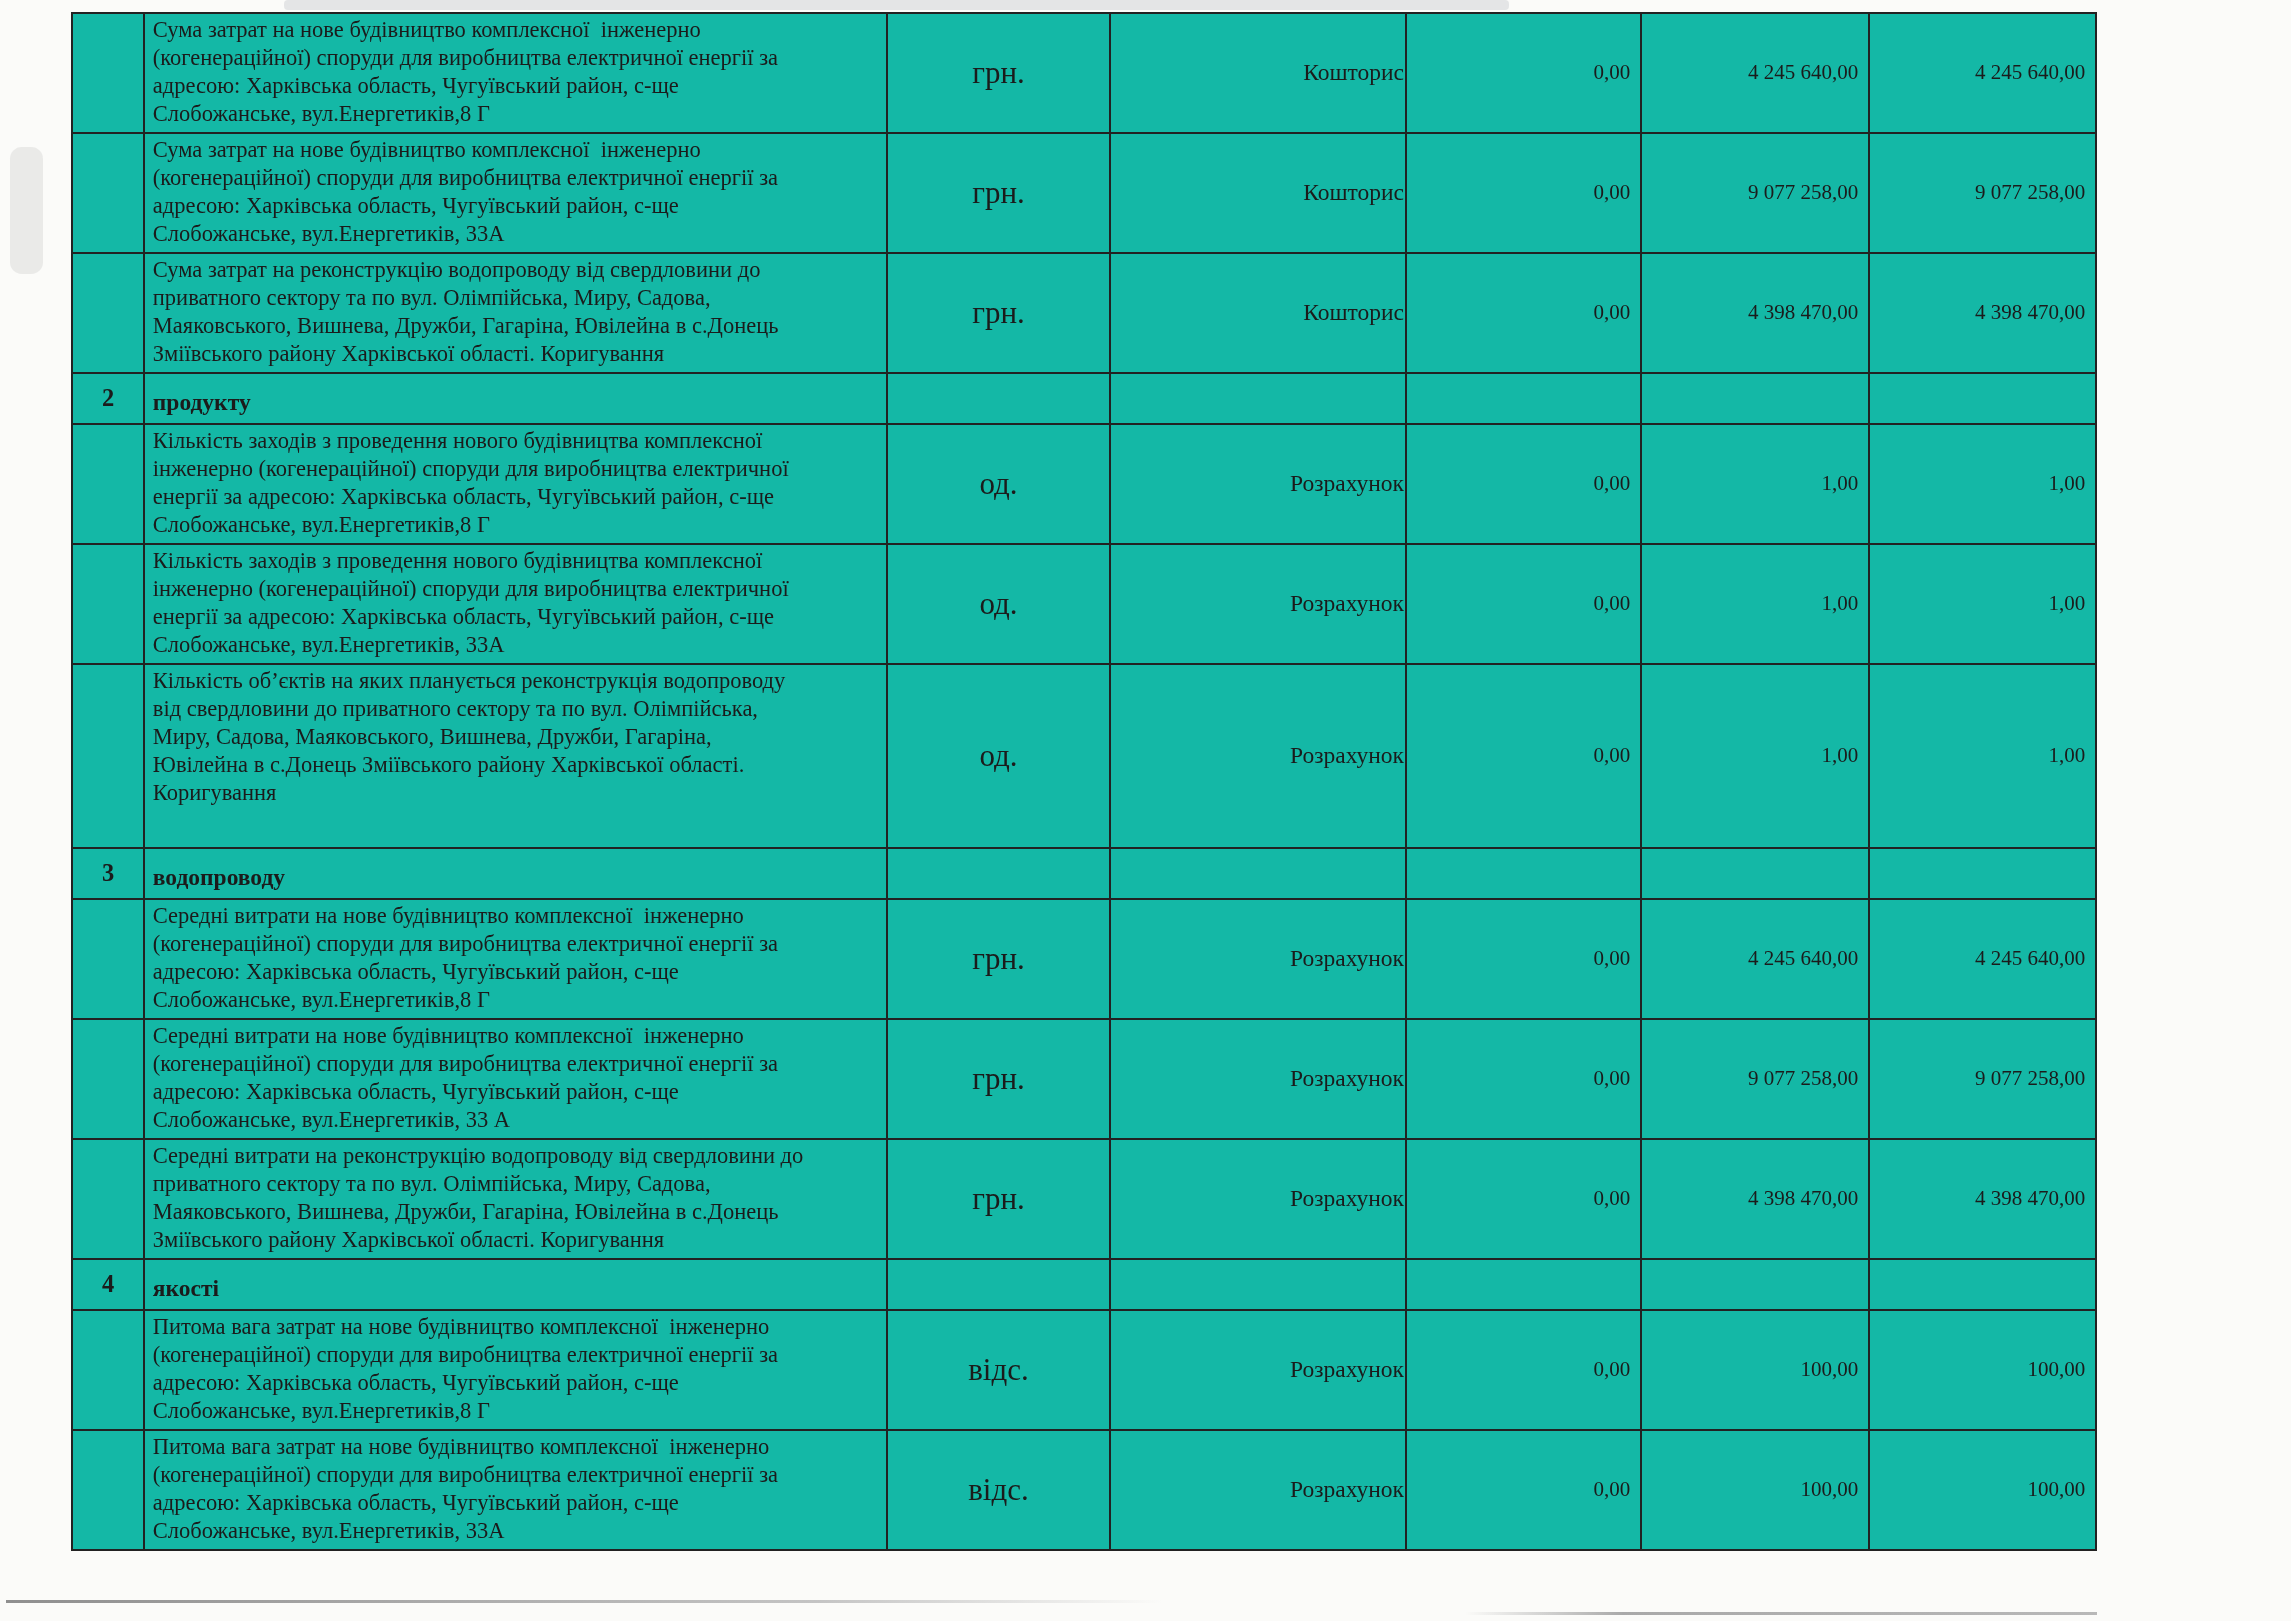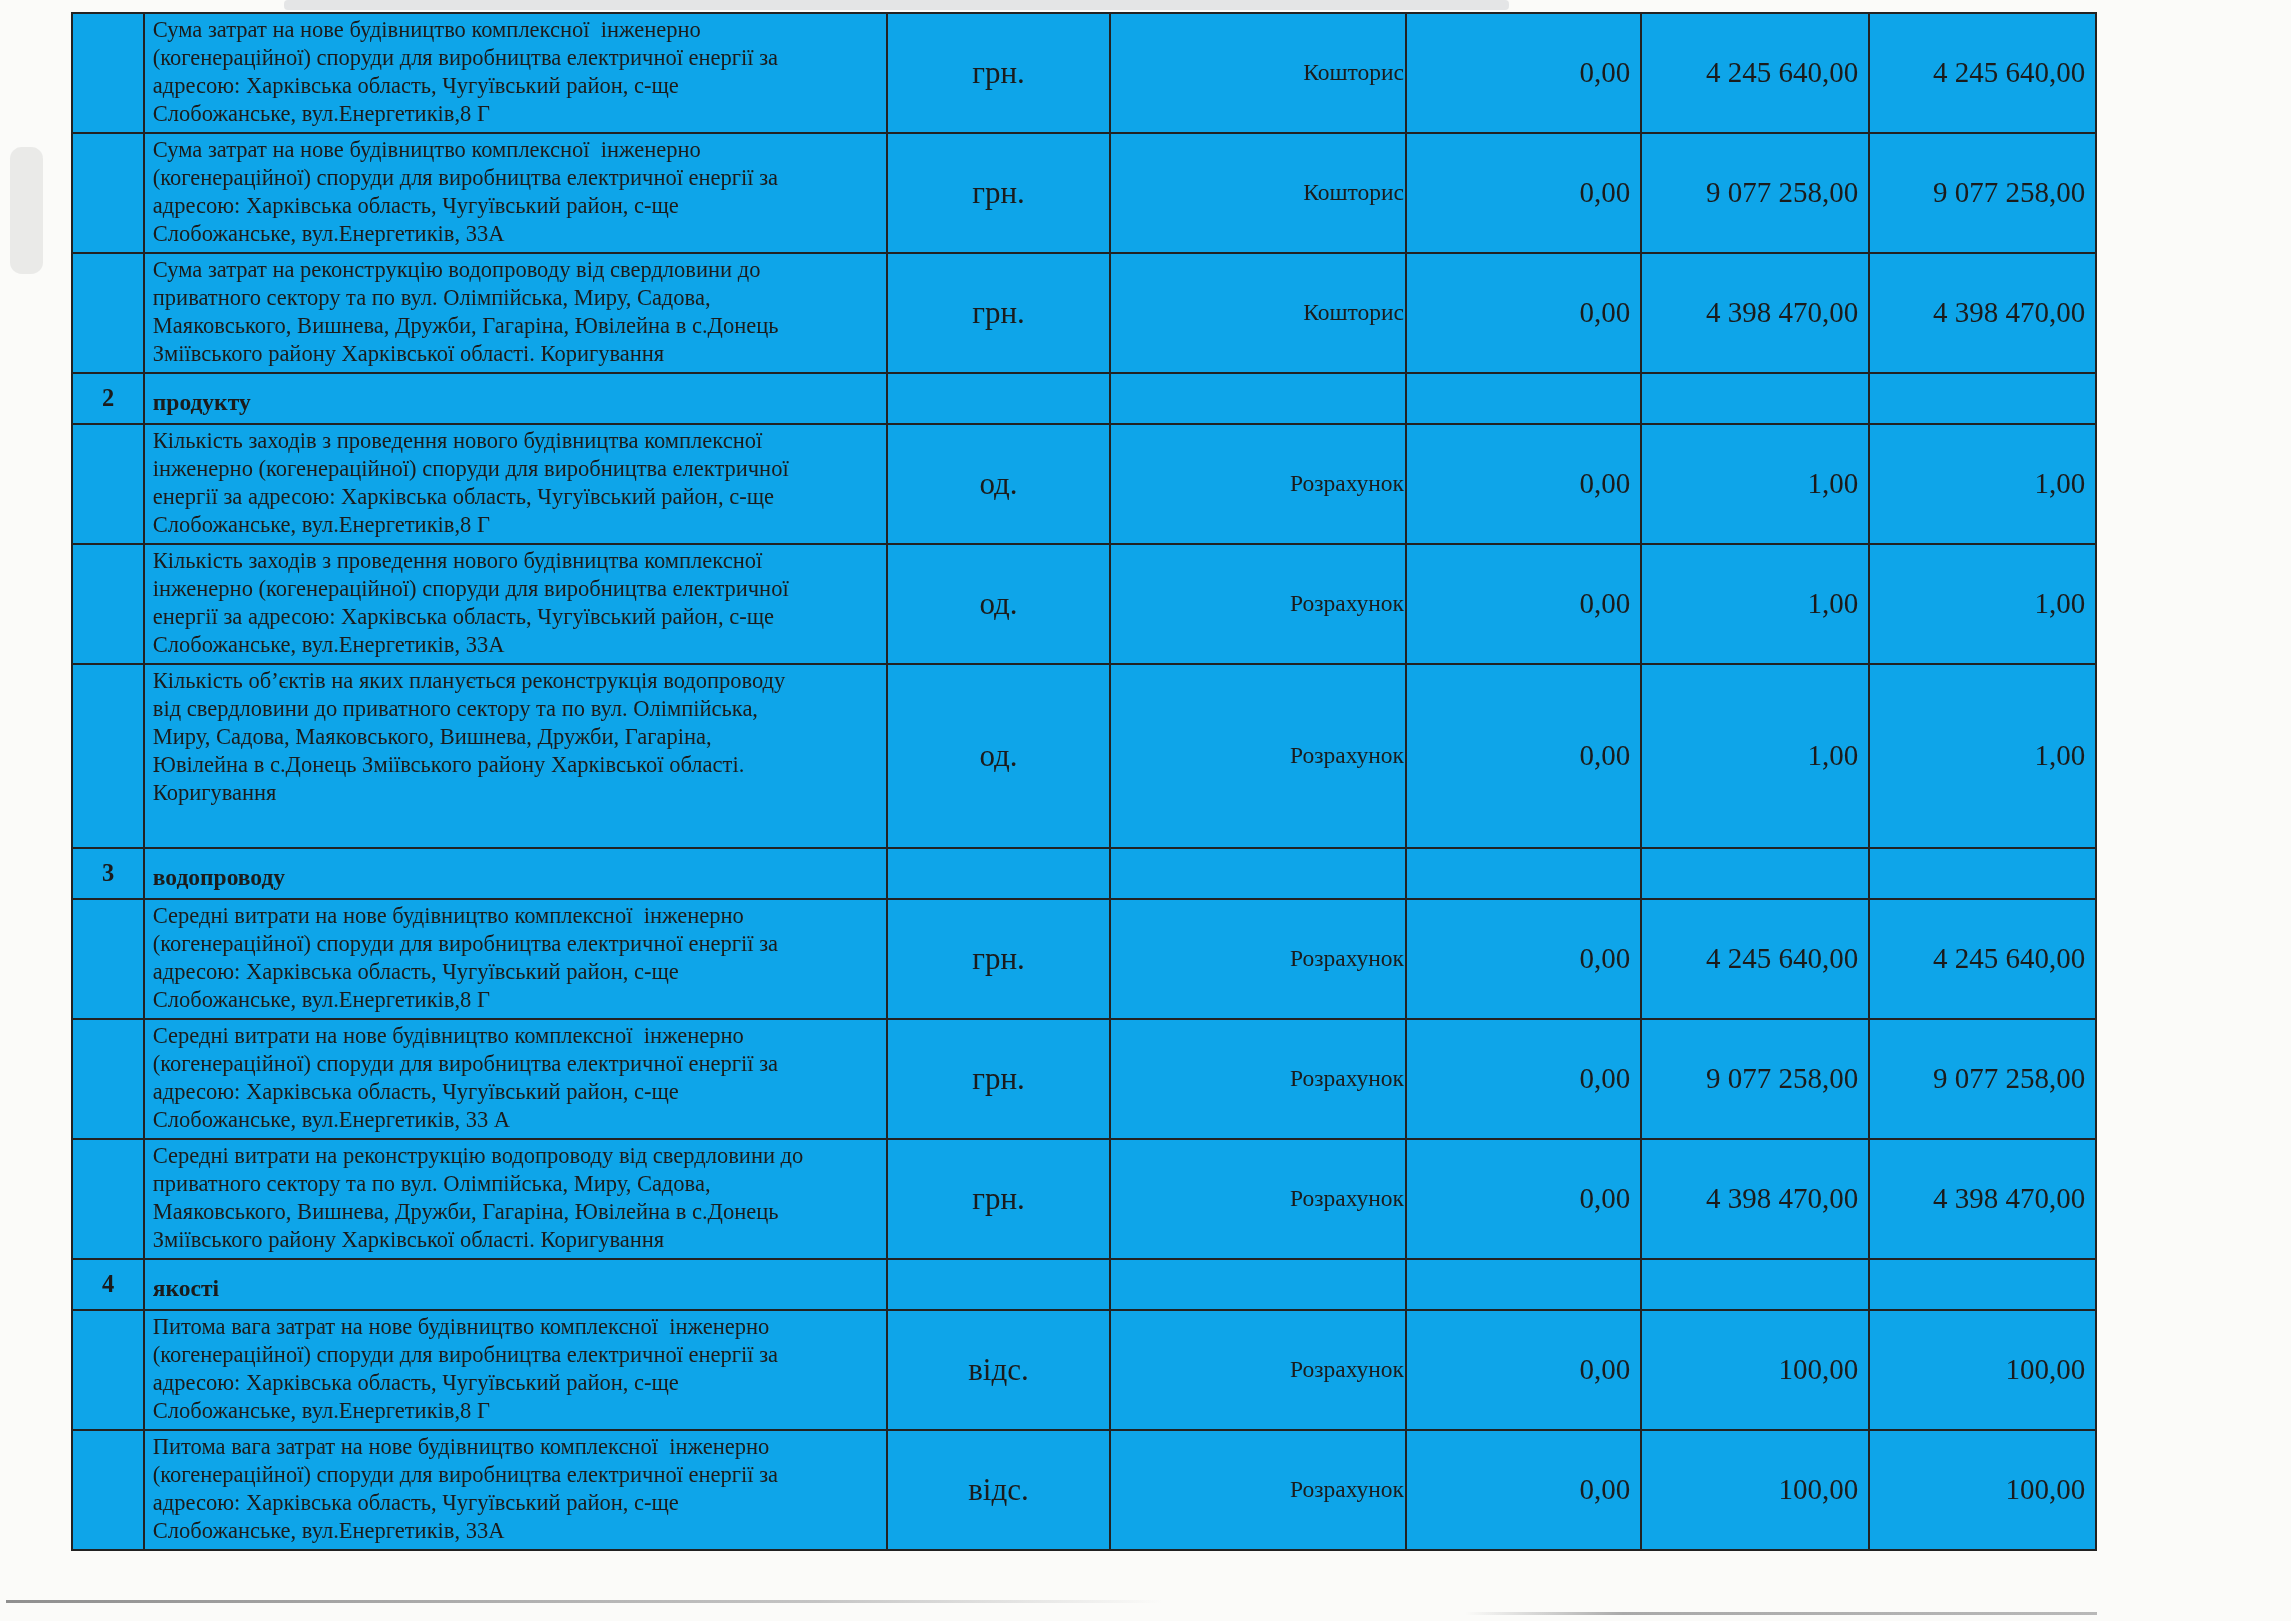--- a/index.html
+++ b/index.html
@@ -20,21 +20,21 @@
   .scanline-1{position:absolute;left:5.9px;top:1600px;width:1157px;height:2.9px;
     background:linear-gradient(to right,#8f8f8f,#c4c4c4 70%,rgba(200,200,200,0));}
   .scanline-2{position:absolute;left:1465px;top:1612px;width:632px;height:2.9px;
     background:linear-gradient(to right,rgba(200,200,200,0),#a9a9a9 25%,#b8b8b8);}
 
   table.doc{
     position:absolute;left:71px;top:11.8px;
     border-collapse:collapse;
     table-layout:fixed;
     width:2025px;
-    background:#0ea5e9;
+    background:#14b8a6;
   }
   table.doc td{
     border:2px solid #222;
     overflow:hidden;
   }
   table.doc{border:2.9px solid #1a1a1a;}
   tr.h-4{height:120px;}
   tr.h-5{height:184px;}
   tr.h-s{height:51px;}
 
@@ -57,21 +57,21 @@
   td.unit{
     text-align:center;vertical-align:middle;
     font-size:31px;
   }
   td.src{
     text-align:right;vertical-align:middle;
     padding-left:7.8px;font-size:23.5px;
   }
   td.val{
     text-align:right;vertical-align:middle;
-    padding-right:9.8px;font-size:29px;white-space:nowrap;
+    padding-right:9.8px;font-size:21px;white-space:nowrap;
   }
 </style>
 </head>
 <body>
 
 <div class="page">
   <div class="smudge-top"></div>
   <div class="smudge-left"></div>
 
   <table class="doc">

